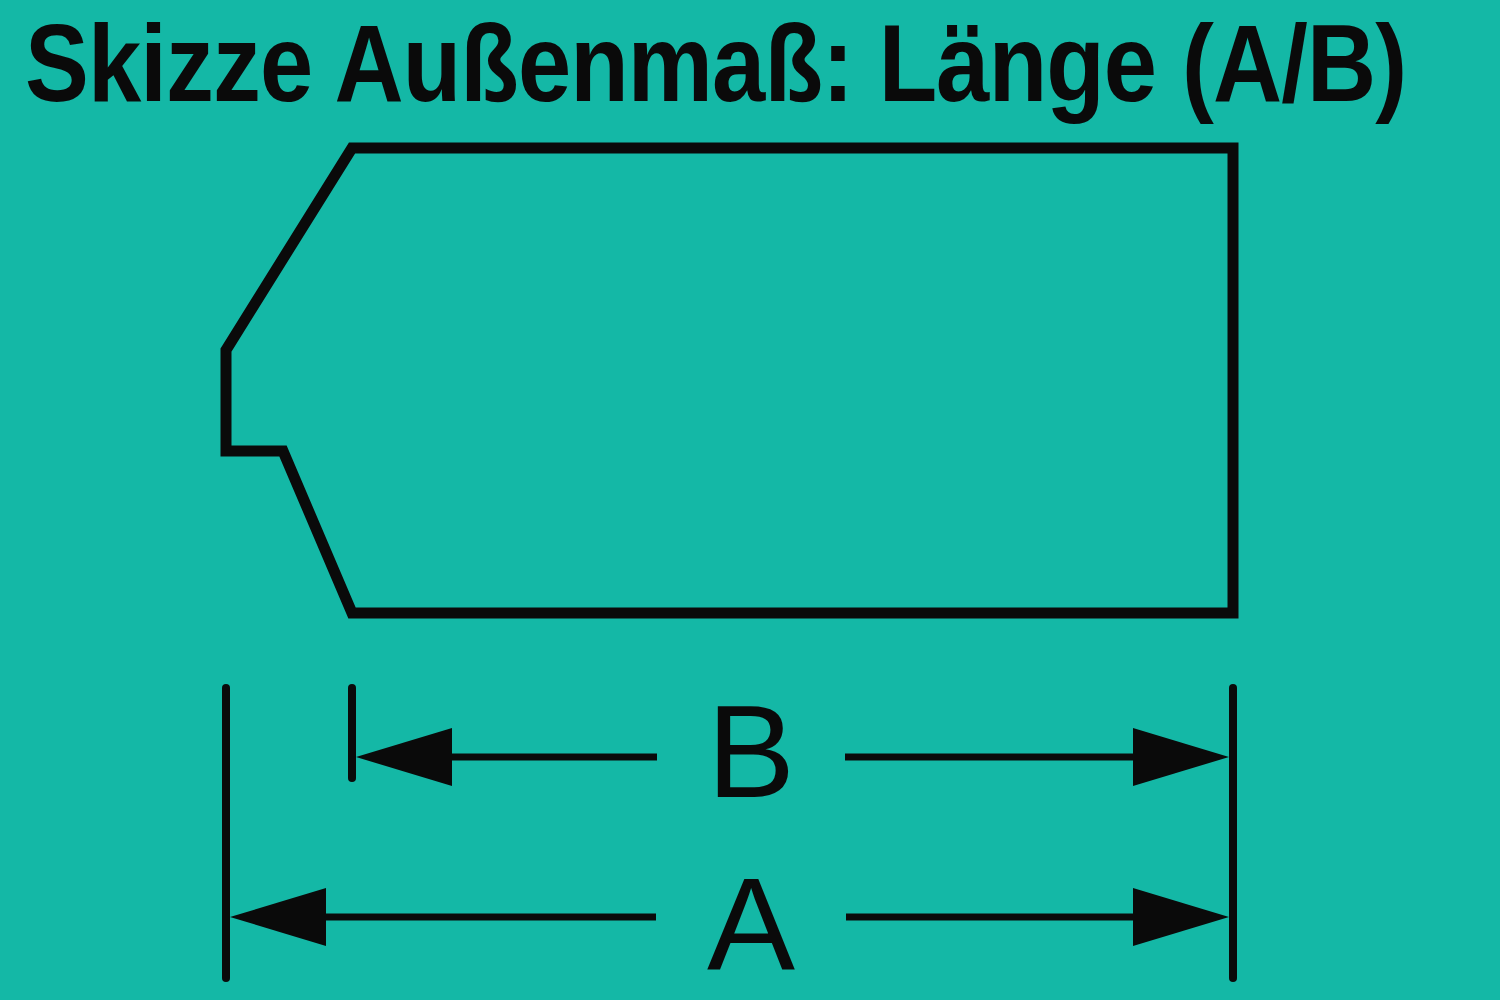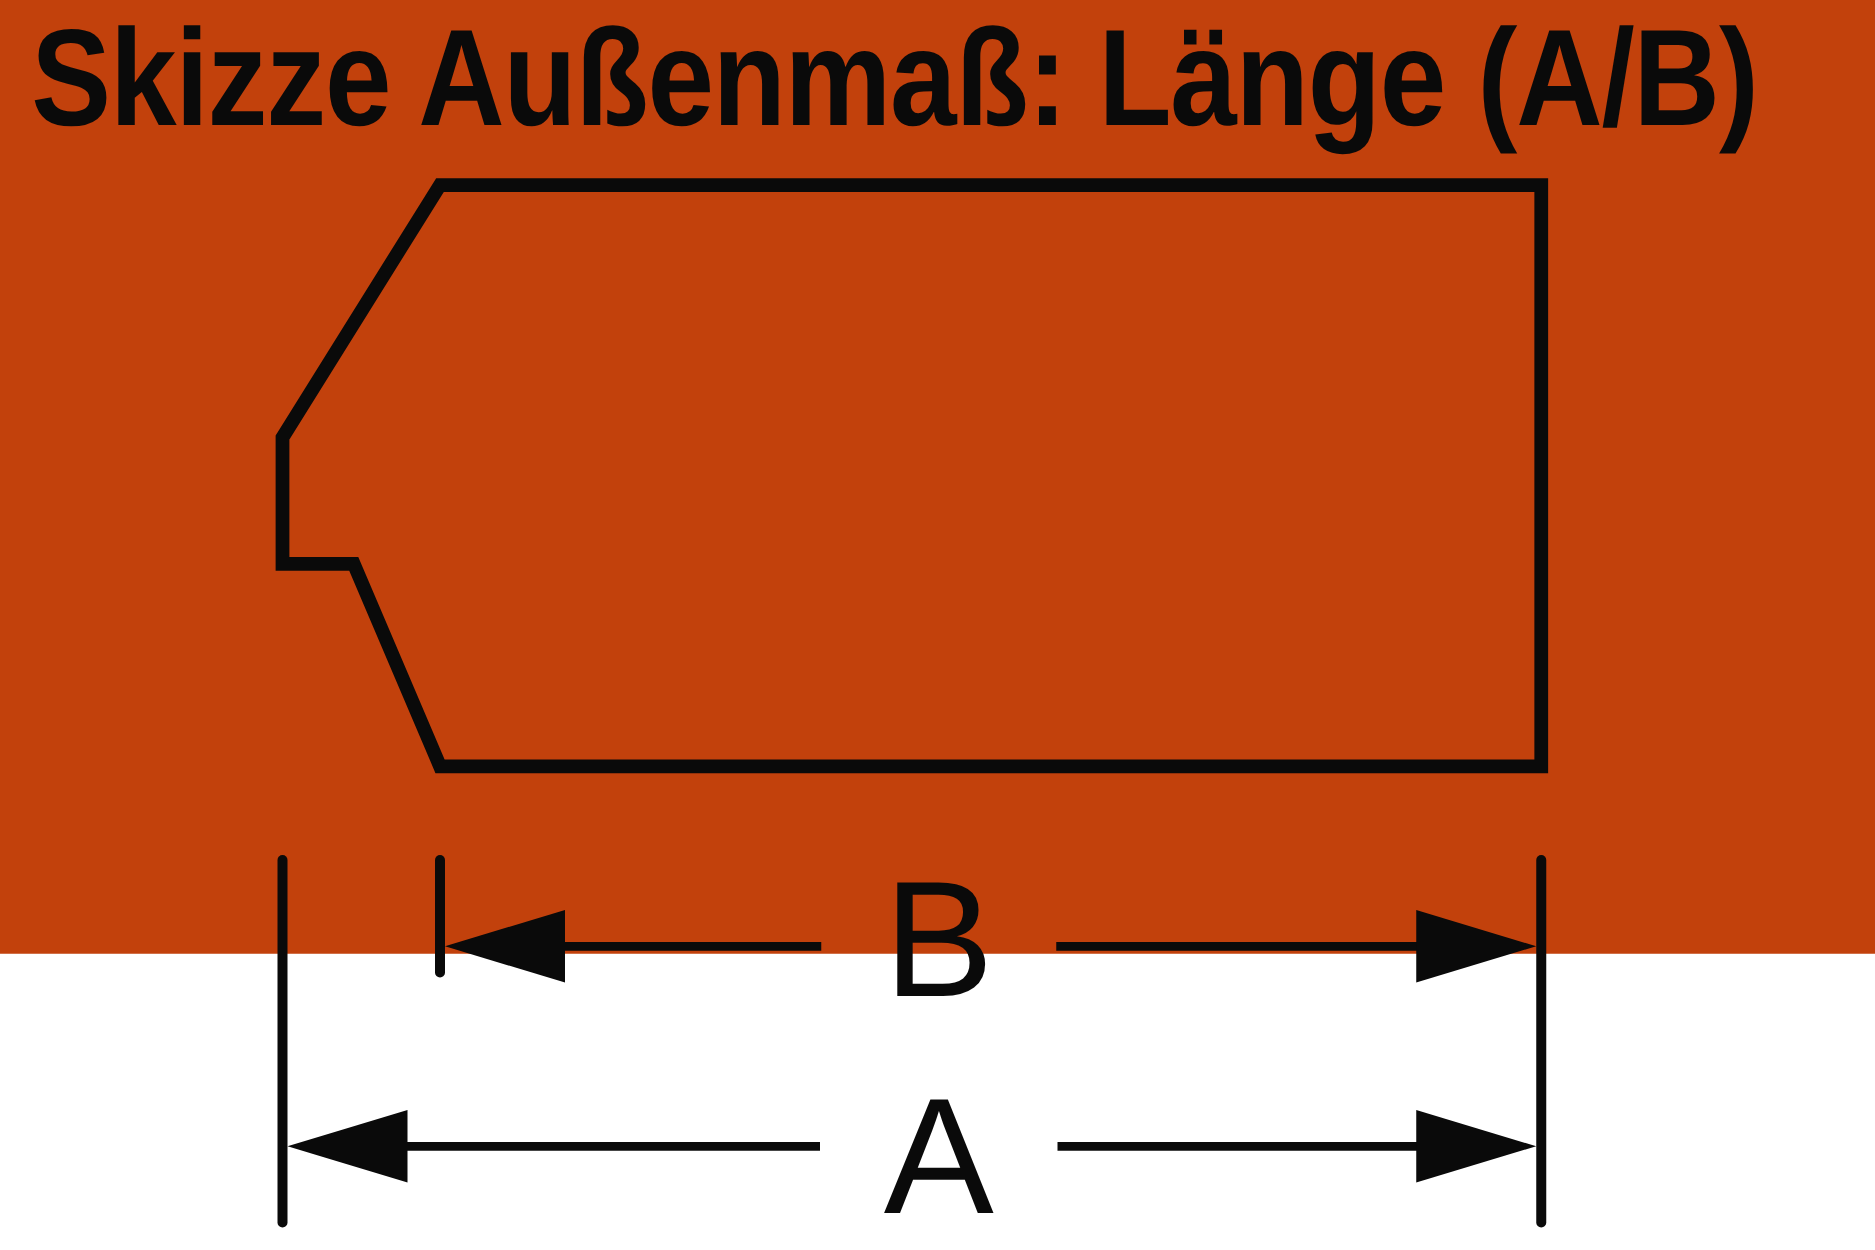--- a/index.html
+++ b/index.html
@@ -7,22 +7,22 @@
     padding: 0;
     width: 1500px;
     height: 1000px;
     background: #ffffff;
     overflow: hidden;
     font-family: "Liberation Sans", sans-serif;
   }
   .canvas {
     position: relative;
     width: 1500px;
-    height: 763px;
-    background: #c2410c;
+    height: 1000px;
+    background: #14b8a6;
   }
   .title {
     position: absolute;
     left: 25px;
     top: 8px;
     margin: 0;
     font-family: "Liberation Sans", sans-serif;
     font-weight: bold;
     font-size: 110px;
     line-height: 1;

